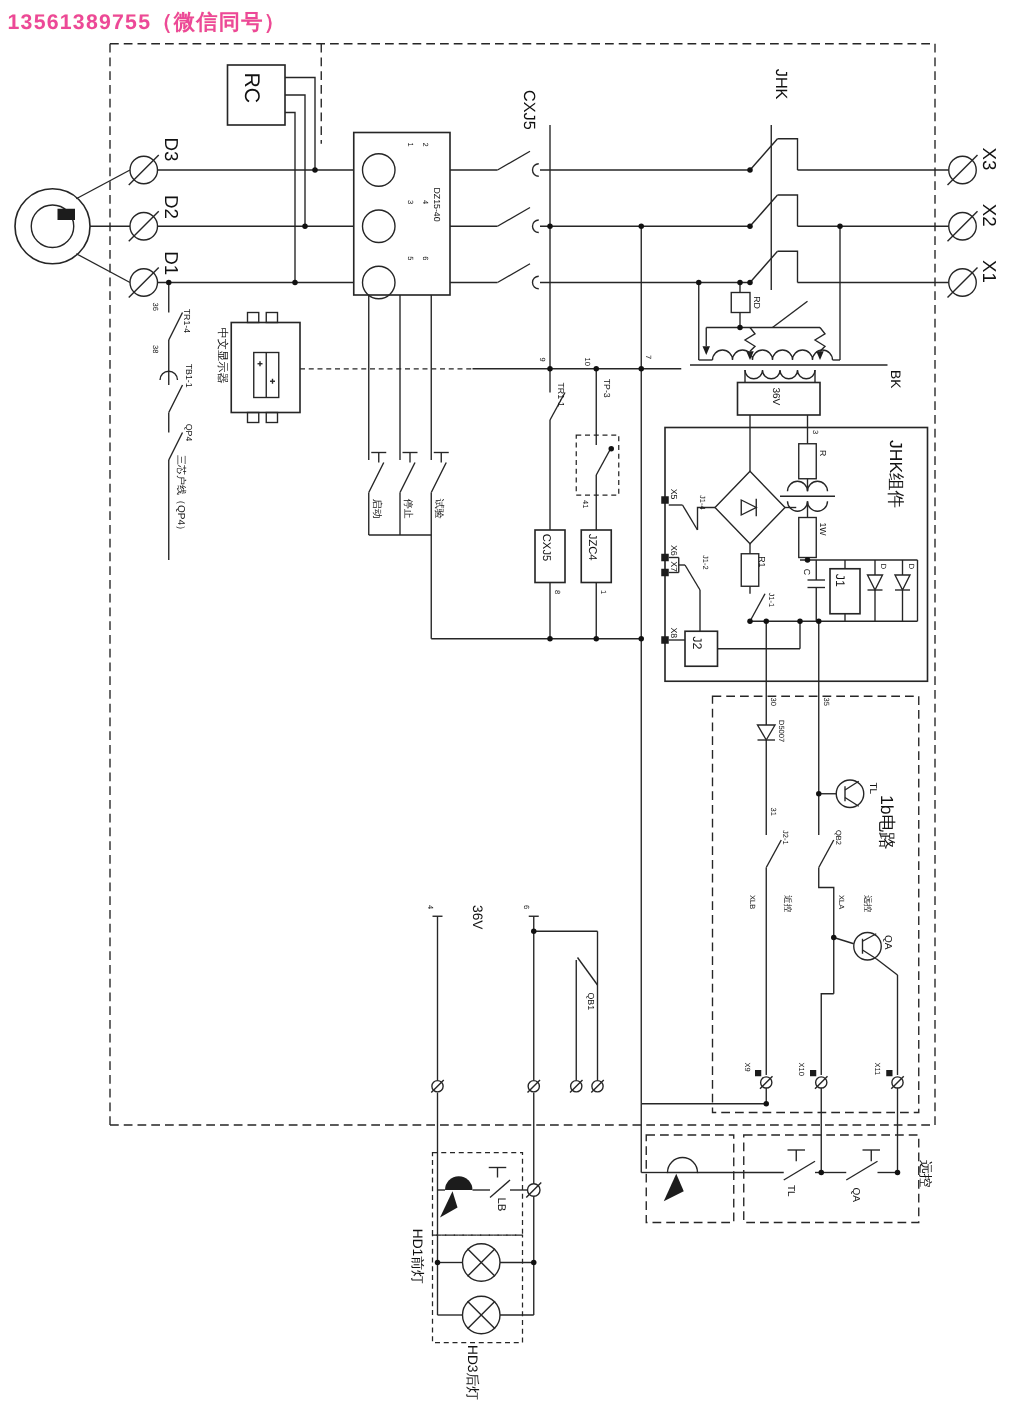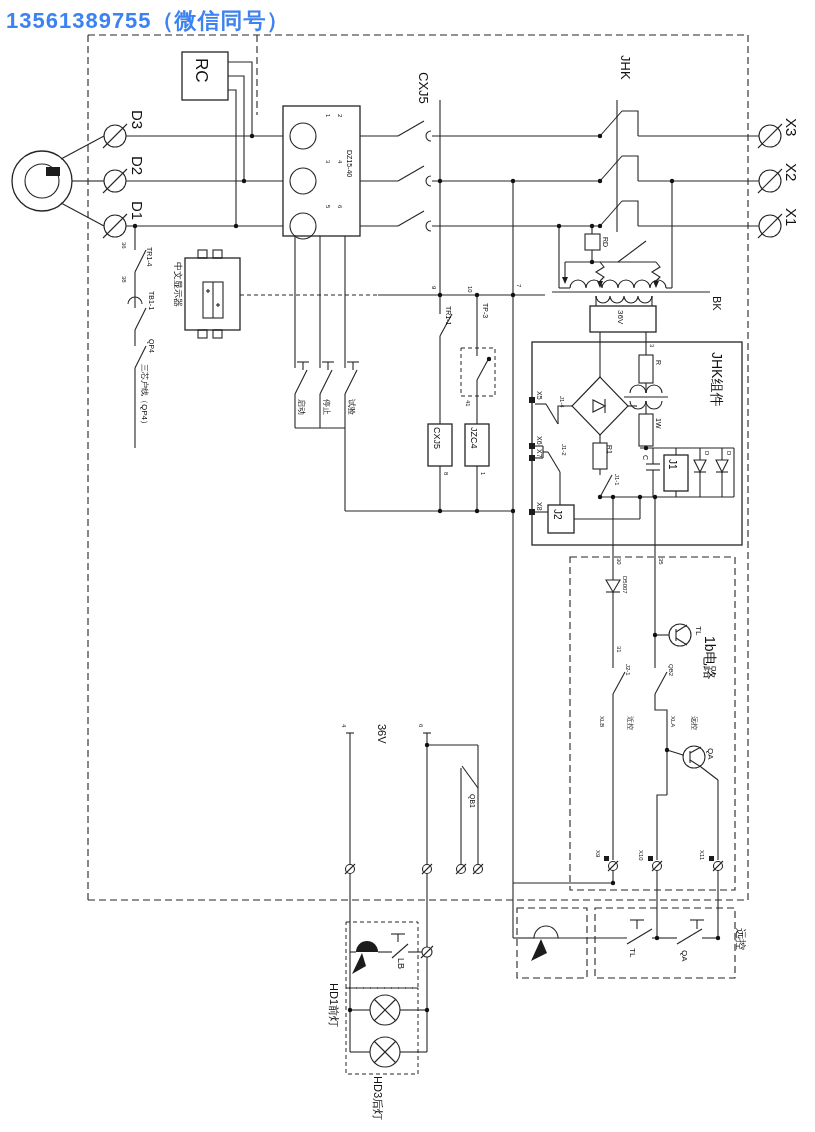--- a/index.html
+++ b/index.html
@@ -6,22 +6,22 @@
   #page{position:relative;width:815px;height:1132px;background:#ffffff;overflow:hidden;
         font-family:"Liberation Sans",sans-serif;}
   svg{position:absolute;left:0;top:0;}
   svg text{fill:#111;font-family:"Liberation Sans",sans-serif;}
   .w{stroke:#262626;stroke-width:1.1;fill:none;}
   .w2{stroke:#262626;stroke-width:1.3;fill:none;}
   .dash{stroke:#262626;stroke-width:1.1;fill:none;stroke-dasharray:7 4;}
   .dash2{stroke:#262626;stroke-width:1;fill:none;stroke-dasharray:4 3;}
   .dot{fill:#111;stroke:none;}
   .blk{fill:#1c1c1c;stroke:none;}
-  #watermark{position:absolute;left:6px;top:6px;font-size:22px;font-weight:bold;
-             color:#3b82f6;letter-spacing:1px;text-shadow:0 0 1px #fff8d0;}
+  #watermark{position:absolute;left:6px;top:6px;font-size:17px;font-weight:bold;
+             color:#ec4899;letter-spacing:1px;text-shadow:0 0 1px #fff8d0;}
 </style>
 </head>
 <body>
 
 <div id="page">
   <div id="watermark">13561389755（微信同号）</div>
 
   <svg id="schematic" width="815" height="1132" viewBox="0 0 815 1132">
 
     <g>

